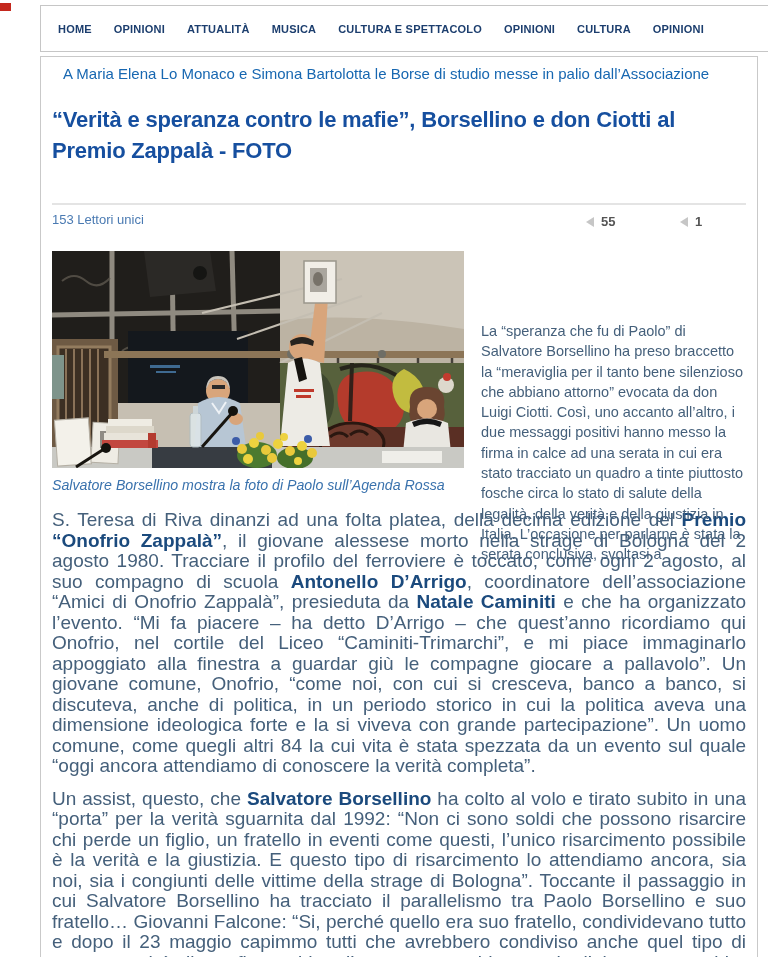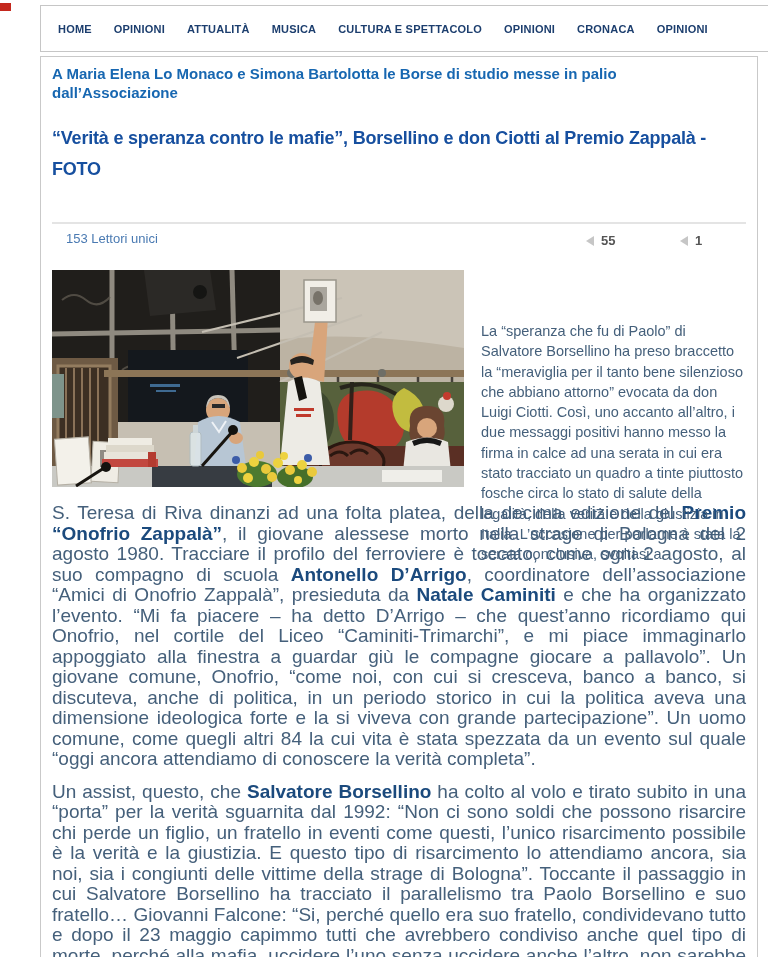--- a/index.html
+++ b/index.html
@@ -24,32 +24,32 @@
     letter-spacing:.2px; cursor:pointer; flex:0 0 auto;text-align:center;
   }
 
   
   .content {
     position:absolute; left:40px; top:56px; width:718px; height:920px;
     background:#fff; border:1px solid #c9c9c9;
     padding:7px 11px 0 11px;
   }
 
-  .kicker { font-size:15px; line-height:19px; font-weight:bold; color:#1767b1; }
-  .headline { font-size:18px; line-height:31px; font-weight:bold; color:#164f9f; letter-spacing:-0.2px; margin-top:21px; }
+  .kicker { font-size:15px; line-height:19px; font-weight:normal; color:#1767b1;margin-left:11px; }
+  .headline { font-size:22px; line-height:31px; font-weight:bold; color:#164f9f; letter-spacing:-0.2px; margin-top:21px; }
 
   .divider { border:none; border-top:1px solid #e4e4e4; height:0; }
   .divider.first { margin-top:37px; }
 
   .byline { padding:9px 0 7px 0; font-size:13.5px; font-weight:bold; color:#1c3e6e; }
   .byline .sep { color:#7d90a5; font-weight:normal; margin:0 6px; }
   .byline .date { color:#9b9083; }
 
   .stats { position:relative; margin-top:7px; height:22px; font-size:13px; }
-  .readers { color:#4a7ab2; text-decoration:none;margin-left:14px; }
+  .readers { color:#4a7ab2; text-decoration:none; }
   .counters { position:absolute; left:0; top:0; width:100%; height:22px; }
   .counter { position:absolute; top:2px; display:flex; align-items:center; gap:7px; color:#555555; font-weight:bold; font-size:13px; }
   .counter:nth-child(1) { left:534px; }
   .counter:nth-child(2) { left:628px; }
   .counter .tri { width:0; height:0; border-top:5px solid transparent; border-bottom:5px solid transparent; border-right:8px solid #c6c6c6; }
 
   .photo-fig { float:left; width:412px; margin:17px 17px 16px 0; }
   .photo { width:412px; height:217px; overflow:hidden; background:#c6bfb2; }
   .photo svg { display:block; width:100%; height:100%; }
   .photo-fig figcaption {
@@ -74,21 +74,21 @@
 
   <div class="red-mark"></div>
 
   <nav class="topnav">
       <a class="nav-item">HOME</a>
       <a class="nav-item">OPINIONI</a>
       <a class="nav-item">ATTUALITÀ</a>
       <a class="nav-item">MUSICA</a>
       <a class="nav-item">CULTURA E SPETTACOLO</a>
       <a class="nav-item">OPINIONI</a>
-      <a class="nav-item">CRONACA</a>
+      <a class="nav-item">CULTURA</a>
       <a class="nav-item">OPINIONI</a>
     </nav>
 
   <main class="content">
 
     <h2 class="kicker">A Maria Elena Lo Monaco e Simona Bartolotta le Borse di studio messe in palio dall’Associazione</h2>
 
     <h1 class="headline">“Verità e speranza contro le mafie”, Borsellino e don Ciotti al Premio Zappalà - FOTO</h1>
 
     <hr class="divider first">
@@ -225,20 +225,21 @@
               <circle cx="196" cy="208" r="5" fill="#edd23f"></circle>
             <circle cx="220" cy="207" r="5" fill="#e9c93b"></circle>
               <circle cx="246" cy="210" r="4" fill="#edd23f"></circle>
             <circle cx="208" cy="185" r="4" fill="#e9c93b"></circle>
               <circle cx="232" cy="186" r="4" fill="#edd23f"></circle>
             <circle cx="184" cy="190" r="4" fill="#3c5ca8"></circle>
               <circle cx="256" cy="188" r="4" fill="#3c5ca8"></circle>
           </g>
         </svg>
       </div>
+      <figcaption>Salvatore Borsellino mostra la foto di Paolo sull’Agenda Rossa</figcaption>
     </figure>
 
     <p class="intro"><span>La “speranza che fu di Paolo” di Salvatore Borsellino ha preso braccetto la “meraviglia per il tanto bene silenzioso che abbiano attorno” evocata da don Luigi Ciotti. Così, uno accanto all’altro, i due messaggi positivi hanno messo la firma in calce ad una serata in cui era stato tracciato un quadro a tinte piuttosto fosche circa lo stato di salute della legalità, della verità e della giustizia in Italia. L’occasione per parlarne è stata la serata conclusiva, svoltasi a</span></p>
 
     <p class="body-par clear"><span>S. Teresa di Riva dinanzi ad una folta platea, della decima edizione del </span><b>Premio “Onofrio Zappalà”</b><span>, il giovane alessese morto nella strage di Bologna del 2 agosto 1980. Tracciare il profilo del ferroviere è toccato, come ogni 2 agosto, al suo compagno di scuola </span><b>Antonello D’Arrigo</b><span>, coordinatore dell’associazione “Amici di Onofrio Zappalà”, presieduta da </span><b>Natale Caminiti</b><span> e che ha organizzato l’evento. “Mi fa piacere – ha detto D’Arrigo – che quest’anno ricordiamo qui Onofrio, nel cortile del Liceo “Caminiti-Trimarchi”, e mi piace immaginarlo appoggiato alla finestra a guardar giù le compagne giocare a pallavolo”. Un giovane comune, Onofrio, “come noi, con cui si cresceva, banco a banco, si discuteva, anche di politica, in un periodo storico in cui la politica aveva una dimensione ideologica forte e la si viveva con grande partecipazione”. Un uomo comune, come quegli altri 84 la cui vita è stata spezzata da un evento sul quale “oggi ancora attendiamo di conoscere la verità completa”.</span></p>
 
     <p class="body-par"><span>Un assist, questo, che </span><b>Salvatore Borsellino</b><span> ha colto al volo e tirato subito in una “porta” per la verità sguarnita dal 1992: “Non ci sono soldi che possono risarcire chi perde un figlio, un fratello in eventi come questi, l’unico risarcimento possibile è la verità e la giustizia. E questo tipo di risarcimento lo attendiamo ancora, sia noi, sia i congiunti delle vittime della strage di Bologna”. Toccante il passaggio in cui Salvatore Borsellino ha tracciato il parallelismo tra Paolo Borsellino e suo fratello… Giovanni Falcone: “Si, perché quello era suo fratello, condividevano tutto e dopo il 23 maggio capimmo tutti che avrebbero condiviso anche quel tipo di morte, perché alla mafia, uccidere l’uno senza uccidere anche l’altro, non sarebbe servito a nulla”. Ha anche parlato del loro rapporto in famiglia prima e dopo l’attentato: “Il</span></p>
 
   </main>
 </div>

